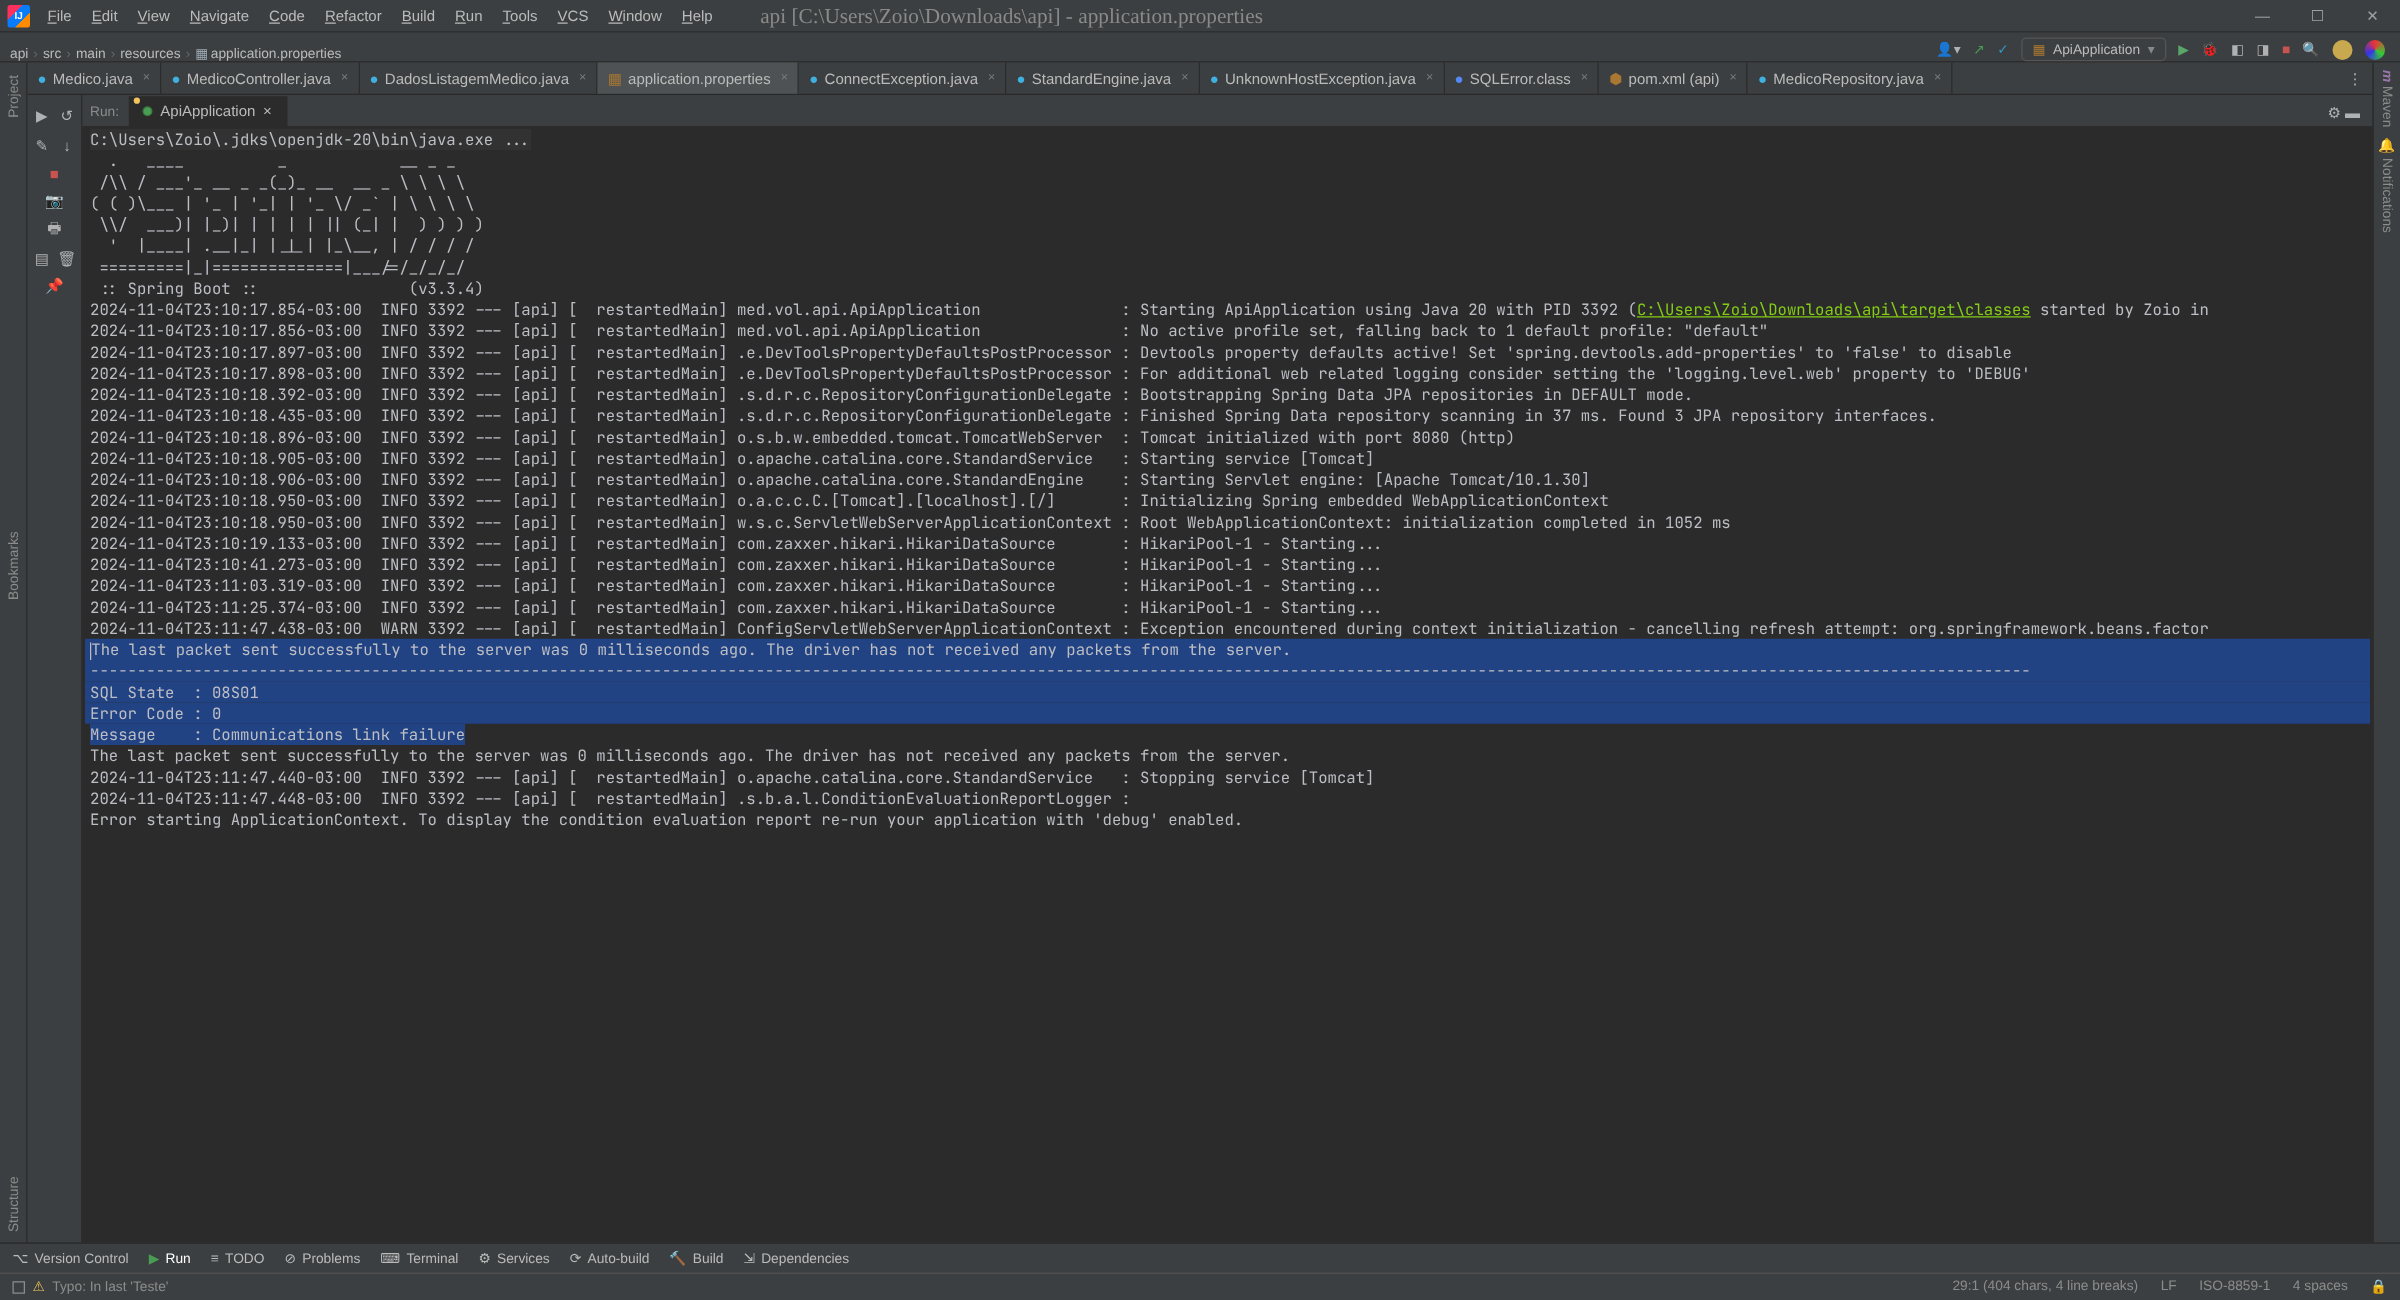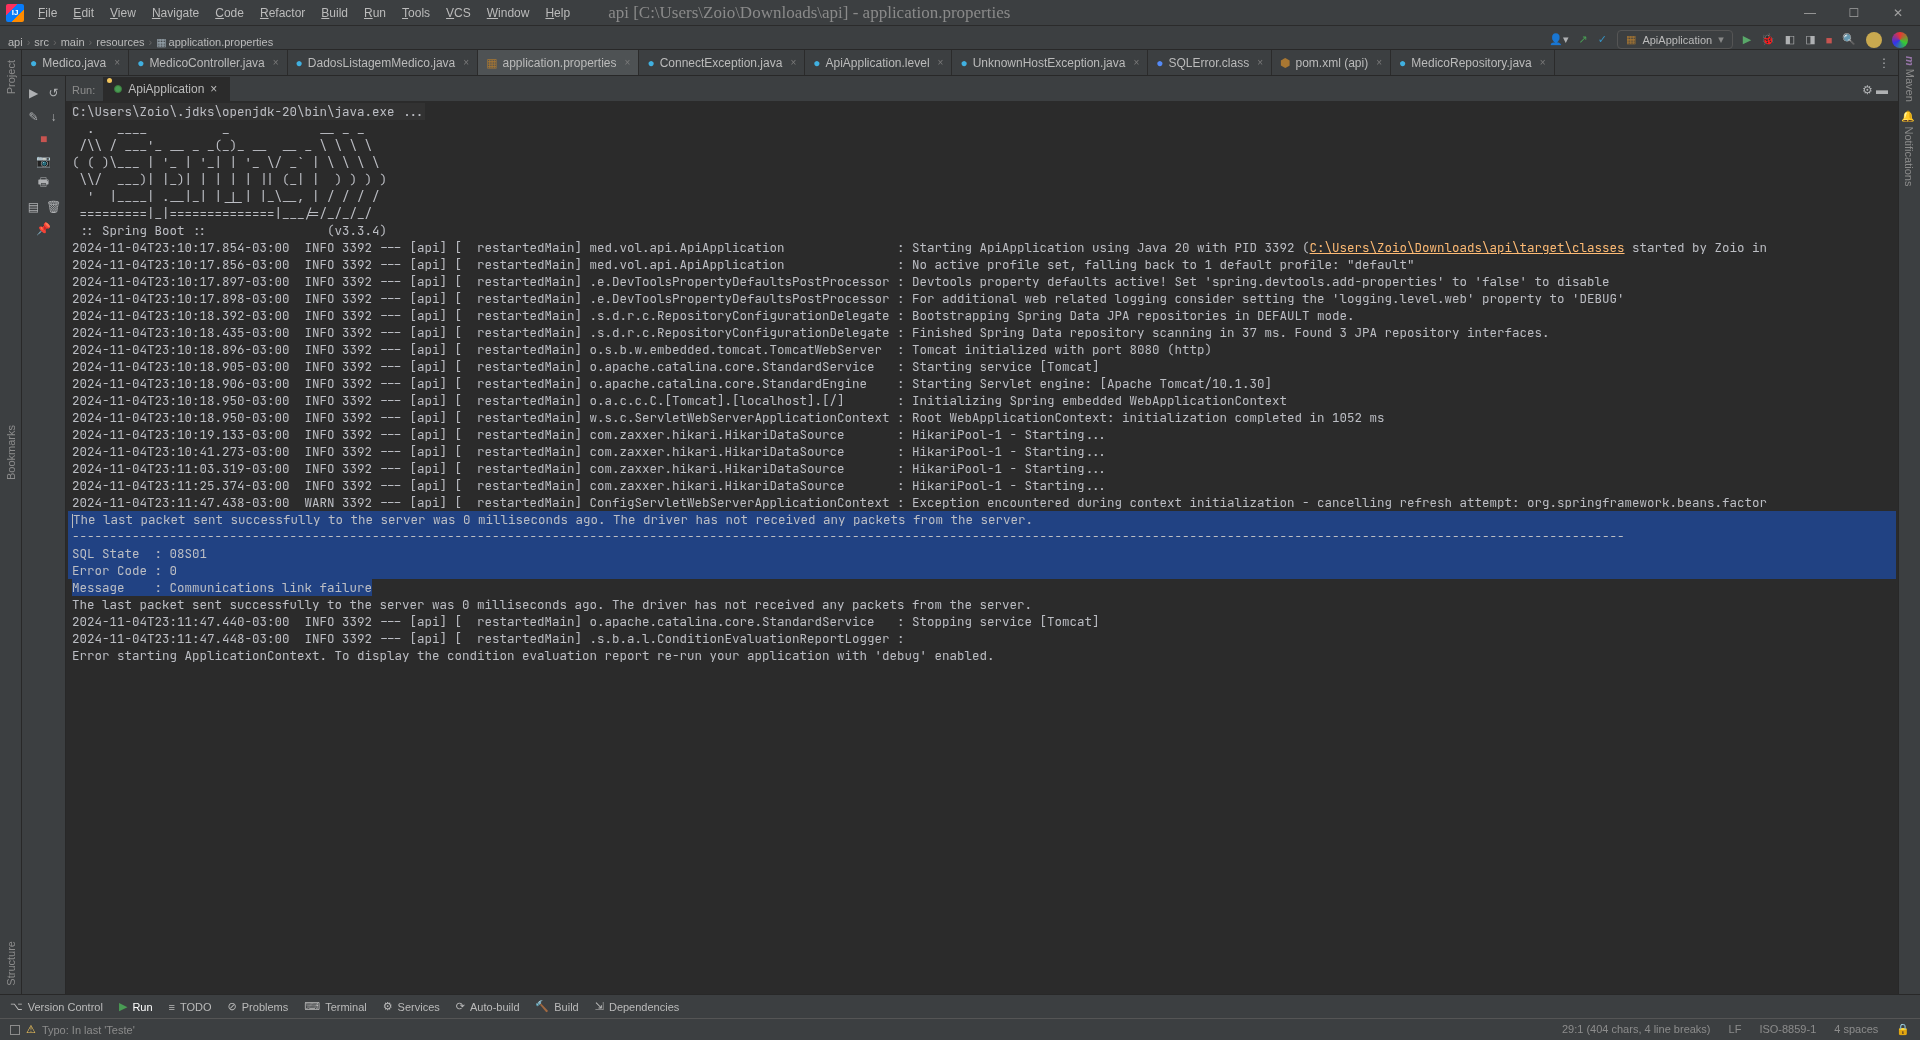--- a/index.html
+++ b/index.html
@@ -127,21 +127,21 @@
 .run-tabs .settings{margin-left:auto;padding:4px 10px;color:#afb1b3;}
 
 .console {
   flex:1; background:#2b2b2b; overflow:auto;
   font-family: "JetBrains Mono","Consolas",monospace;
   font-size:12.5px; line-height:17px;
   color:#bcbec4; padding: 2px 2px 0 2px;
   white-space:pre; position:relative;
 }
 .console .l { padding-left:4px; }
-.console .link{color:#fdba74;text-decoration:underline;}
+.console .link{color:#84cc16;text-decoration:underline;}
 .console .selrow{ background:#214283;}
 .console .selpart{ background:#214283;}
 .caret-bar{display:inline-block;width:1px;height:14px;background:#bbb;vertical-align:middle;}
 
 .bottom-tools {
   height:24px; background:#3c3f41; border-top:1px solid #282828;
   display:flex; align-items:center; gap:16px; padding:0 10px; font-size:11px;color:#bbb;
 }
 .bottom-tools .item{display:flex;align-items:center;gap:5px;}
 .bottom-tools .item.active{color:#fff;}
@@ -234,21 +234,21 @@
           <span>application.properties</span>
           <span class="close-x">×</span>
         </div>
         <div class="tab">
           <span class="icn-java">●</span>
           <span>ConnectException.java</span>
           <span class="close-x">×</span>
         </div>
         <div class="tab">
           <span class="icn-java">●</span>
-          <span>ApiApplication.level</span>
+          <span>StandardEngine.java</span>
           <span class="close-x">×</span>
         </div>
         <div class="tab">
           <span class="icn-java">●</span>
           <span>UnknownHostException.java</span>
           <span class="close-x">×</span>
         </div>
         <div class="tab">
           <span class="icn-class">●</span>
           <span>SQLError.class</span>

